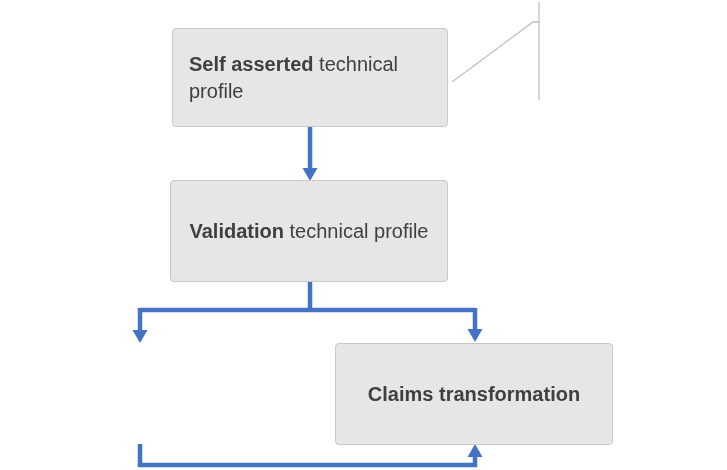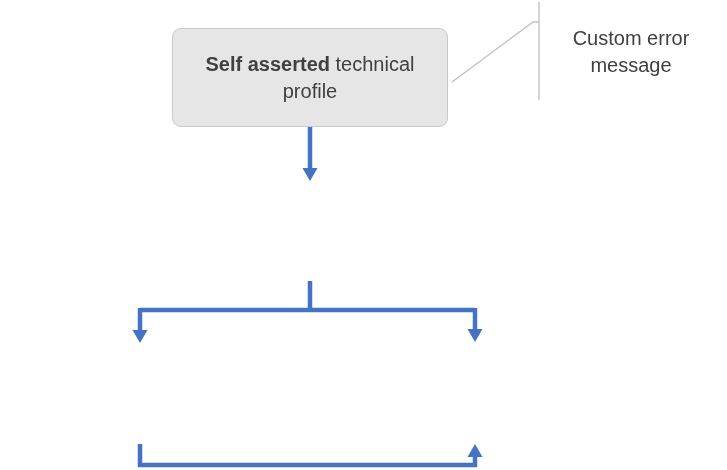--- a/index.html
+++ b/index.html
@@ -39,29 +39,29 @@
   }
   .callout-line {
     stroke: var(--callout_line);
     stroke-width: 1.3;
     fill: none;
   }
   .node {
     position: absolute;
     background: var(--node_fill);
     border: 1px solid var(--node_border);
-    border-radius: 9px;
+    border-radius: 4px;
     display: flex;
     align-items: center;
     justify-content: center;
-    text-align: center;
+    text-align: left;
     font-size: 20px;
     line-height: 27px;
     color: var(--text);
-    padding: 6px 24px;
+    padding: 6px 16px;
   }
   .node .lead { font-weight: bold; }
   .node-self-asserted   { left: 172px; top: 28px;  width: 276px; height: 99px;  }
   .node-validation      { left: 170px; top: 180px; width: 278px; height: 102px; }
   .node-claims-tp       { left: 2px;   top: 344px; width: 278px; height: 100px; }
   .node-claims-transform{ left: 335px; top: 343px; width: 278px; height: 102px; }
   .callout-label {
     position: absolute;
     left: 543px; top: 25px;
     width: 176px;
@@ -104,18 +104,23 @@
     <g>
       <polyline class="conn" points="140,444 140,465 475,465 475,457"></polyline>
       <polygon class="arrowhead" points="475,444 467.5,457 482.5,457"></polygon>
     </g>
   </svg>
 
   <div class="node node-self-asserted">
     <div><span class="lead">Self asserted</span><span> technical profile</span></div>
   </div>
 
+  <div class="node node-validation">
+    <div><span class="lead">Validation</span><span> technical profile</span></div>
+  </div>
 
 
+  <div class="node node-claims-transform">
+    <div><span class="lead">Claims transformation</span><span></span></div>
+  </div>
 
-  <div class="callout-label">Custom error message</div>
 
 </div>
 
 </body></html>

